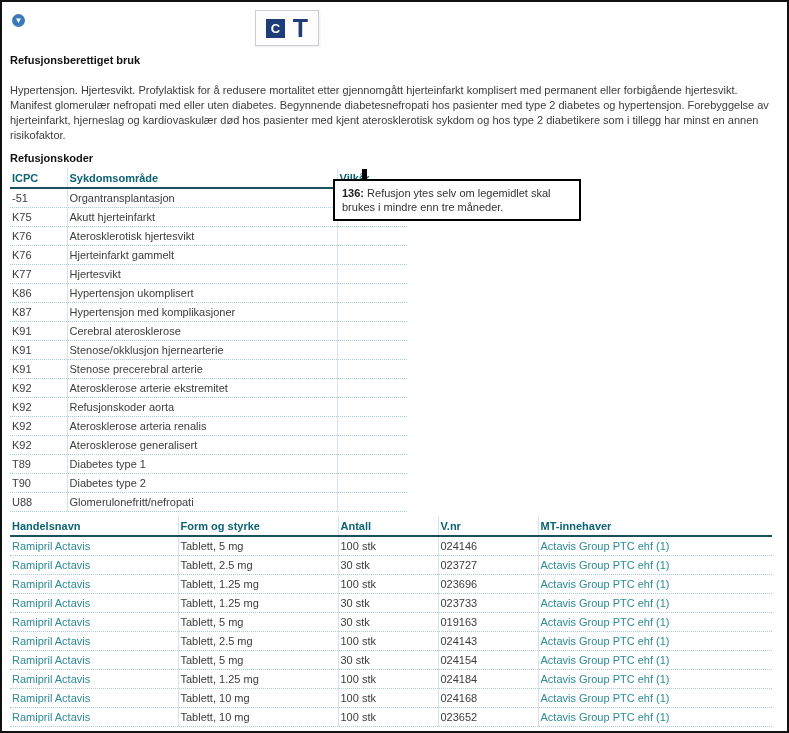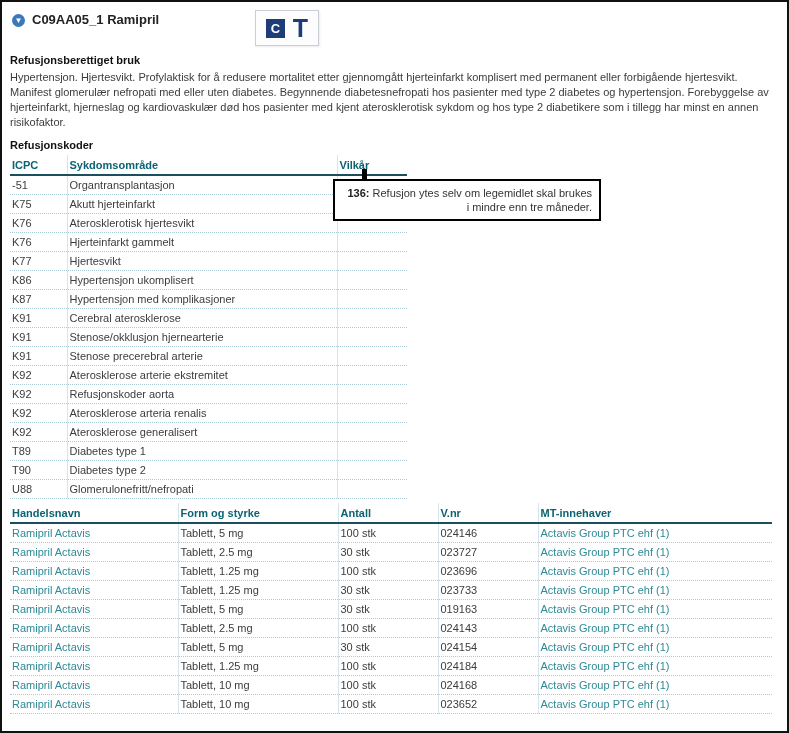--- a/index.html
+++ b/index.html
@@ -41,21 +41,21 @@
     display:inline-block; width:19px; height:19px;
     background:#1d3c78; color:#fff; font-weight:bold;
     font-size:13px; line-height:19px; text-align:center; cursor:pointer;
   }
   .t-badge {
     color:#1d3c78; font-weight:bold; font-size:25px; line-height:25px; cursor:pointer;
   }
   
   .section-heading { font-weight:bold; color:#111; font-size:11px; }
   .usage-heading { margin-top:4px; }
-  .usage-text { margin-top:4px; line-height:15px; color:#3c3c3c; }
+  .usage-text { margin-top:17px; line-height:15px; color:#3c3c3c; }
   
   table { border-collapse:collapse; table-layout:fixed; }
   th {
     text-align:left; color:#0b6373; font-weight:bold;
     padding:4px 2px 3px 2px;
     border-bottom:2px solid #1c4f5e;
     margin-left:28px;
   }
   td {
     padding:3px 2px; height:18px;
@@ -78,38 +78,36 @@
   .packs-table col.p-antall { width:100px; }
   .packs-table col.p-vnr { width:100px; }
   .packs-table col.p-mt { width:234px; }
   
   .tooltip-connector {
     position:absolute; left:360px; top:167px;
     width:5px; height:12px; background:#000;
   }
   .tooltip {
     position:absolute; left:331px; top:177px;
-    width:268px; background:#fff;
+    width:248px; background:#fff;
     border:2px solid #000;
     padding:5px 7px; line-height:14px; color:#333;
     z-index:5;
-    text-align:right;
   }
   .tooltip b { color:#222; }
 </style>
 </head>
 <body>
 
 <div class="page">
 
   <div class="header">
     <div class="hdr-left">
       <span class="toggle-icon">▼</span>
       <div class="titles">
-        <div class="atc">C09AA05_1 Ramipril</div>
       </div>
     </div>
     <div class="ct-box">
       <span class="c-badge">C</span>
       <span class="t-badge">T</span>
     </div>
   </div>
 
   <div class="section-heading usage-heading">Refusjonsberettiget bruk</div>
   <div class="usage-text">Hypertensjon. Hjertesvikt. Profylaktisk for å redusere mortalitet etter gjennomgått hjerteinfarkt komplisert med permanent eller forbigående hjertesvikt. Manifest glomerulær nefropati med eller uten diabetes. Begynnende diabetesnefropati hos pasienter med type 2 diabetes og hypertensjon. Forebyggelse av hjerteinfarkt, hjerneslag og kardiovaskulær død hos pasienter med kjent aterosklerotisk sykdom og hos type 2 diabetikere som i tillegg har minst en annen risikofaktor.</div>

